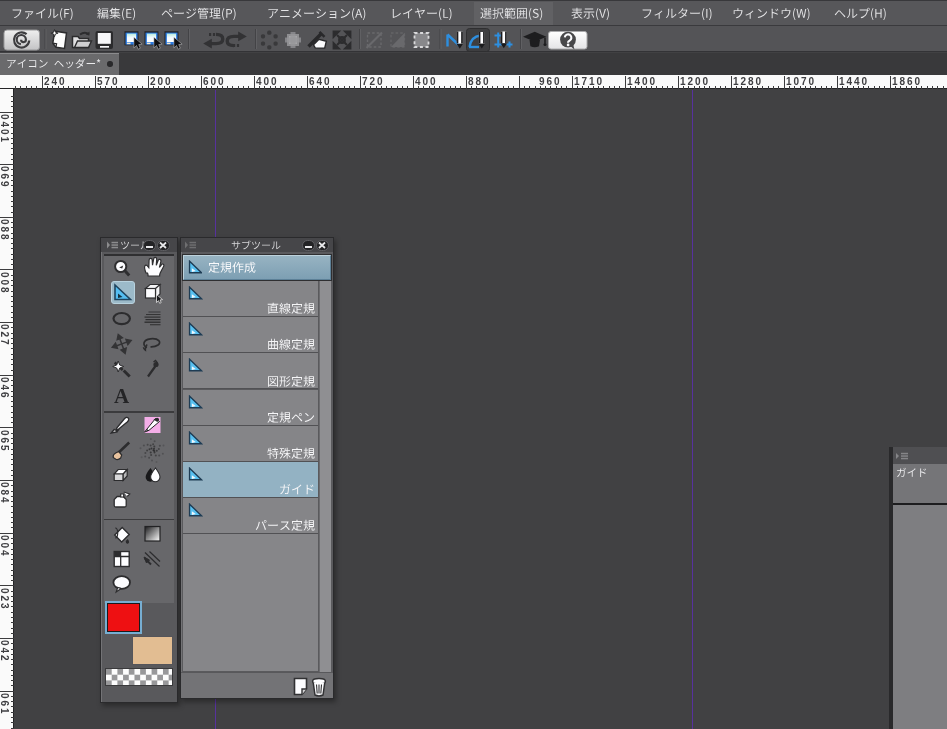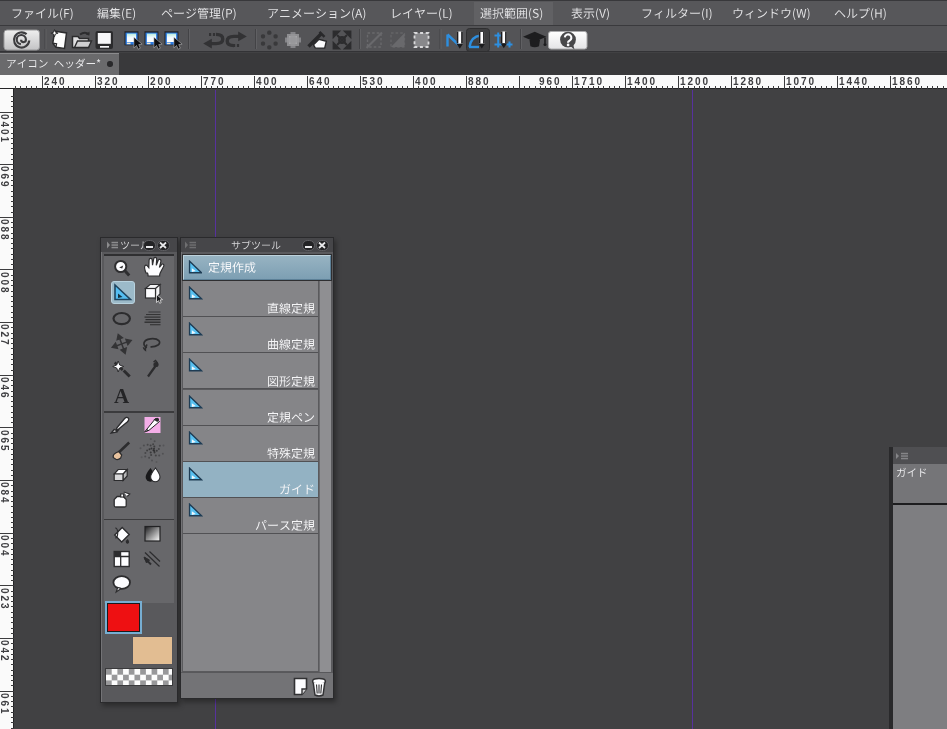--- a/index.html
+++ b/index.html
@@ -337,26 +337,26 @@
 <div class="tick" style="left:900.2px;top:85.5px;width:1px;height:3px"></div>
 <div class="tick" style="left:905.5px;top:85.5px;width:1px;height:3px"></div>
 <div class="tick" style="left:910.8px;top:85.5px;width:1px;height:3px"></div>
 <div class="tick" style="left:916.1px;top:85.5px;width:1px;height:3px"></div>
 <div class="tick" style="left:921.4px;top:85.5px;width:1px;height:3px"></div>
 <div class="tick" style="left:926.7px;top:85.5px;width:1px;height:3px"></div>
 <div class="tick" style="left:932.0px;top:85.5px;width:1px;height:3px"></div>
 <div class="tick" style="left:937.3px;top:85.5px;width:1px;height:3px"></div>
 <div class="tick" style="left:942.6px;top:85.5px;width:1px;height:3px"></div>
 <div class="num" style="left:44.1px;top:75.5px">240</div>
-<div class="num" style="left:97.1px;top:75.5px">320</div>
+<div class="num" style="left:97.1px;top:75.5px">570</div>
 <div class="num" style="left:150.1px;top:75.5px">200</div>
-<div class="num" style="left:203.1px;top:75.5px">770</div>
+<div class="num" style="left:203.1px;top:75.5px">600</div>
 <div class="num" style="left:256.1px;top:75.5px">400</div>
 <div class="num" style="left:309.1px;top:75.5px">640</div>
-<div class="num" style="left:362.1px;top:75.5px">530</div>
+<div class="num" style="left:362.1px;top:75.5px">720</div>
 <div class="num" style="left:415.1px;top:75.5px">400</div>
 <div class="num" style="left:468.1px;top:75.5px">880</div>
 <div class="num" style="left:539px;top:75.5px">960</div>
 <div class="num" style="left:574.1px;top:75.5px">1710</div>
 <div class="num" style="left:627.1px;top:75.5px">1400</div>
 <div class="num" style="left:680.1px;top:75.5px">1200</div>
 <div class="num" style="left:733.1px;top:75.5px">1280</div>
 <div class="num" style="left:786.1px;top:75.5px">1070</div>
 <div class="num" style="left:839.1px;top:75.5px">1440</div>
 <div class="num" style="left:892.1px;top:75.5px">1860</div>

